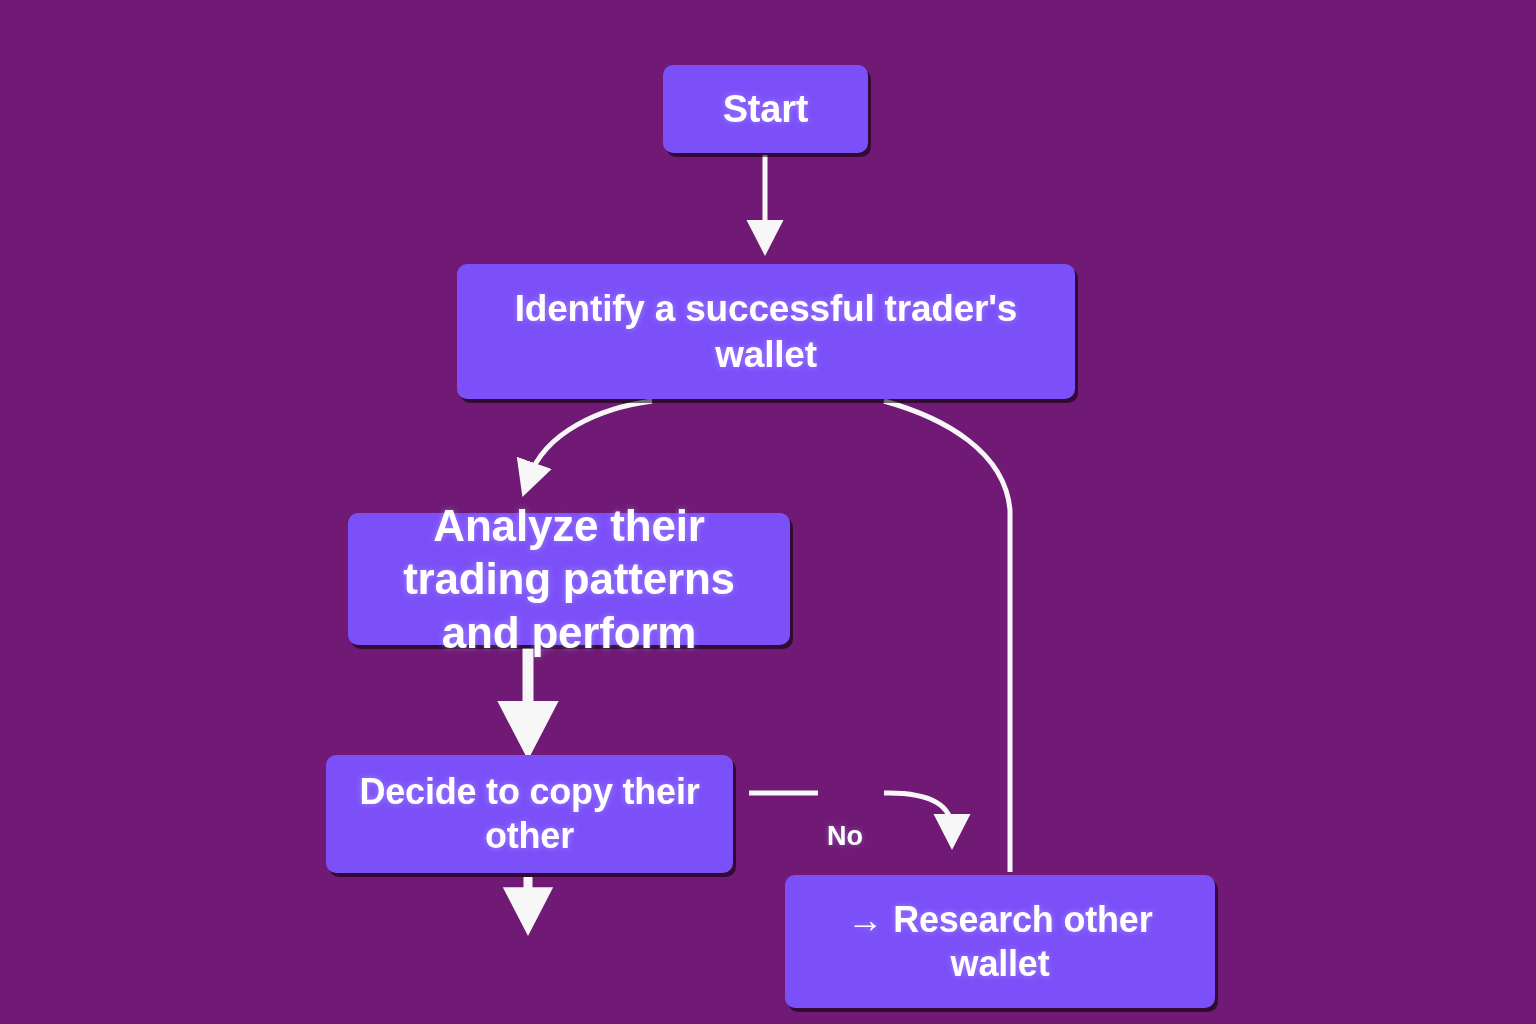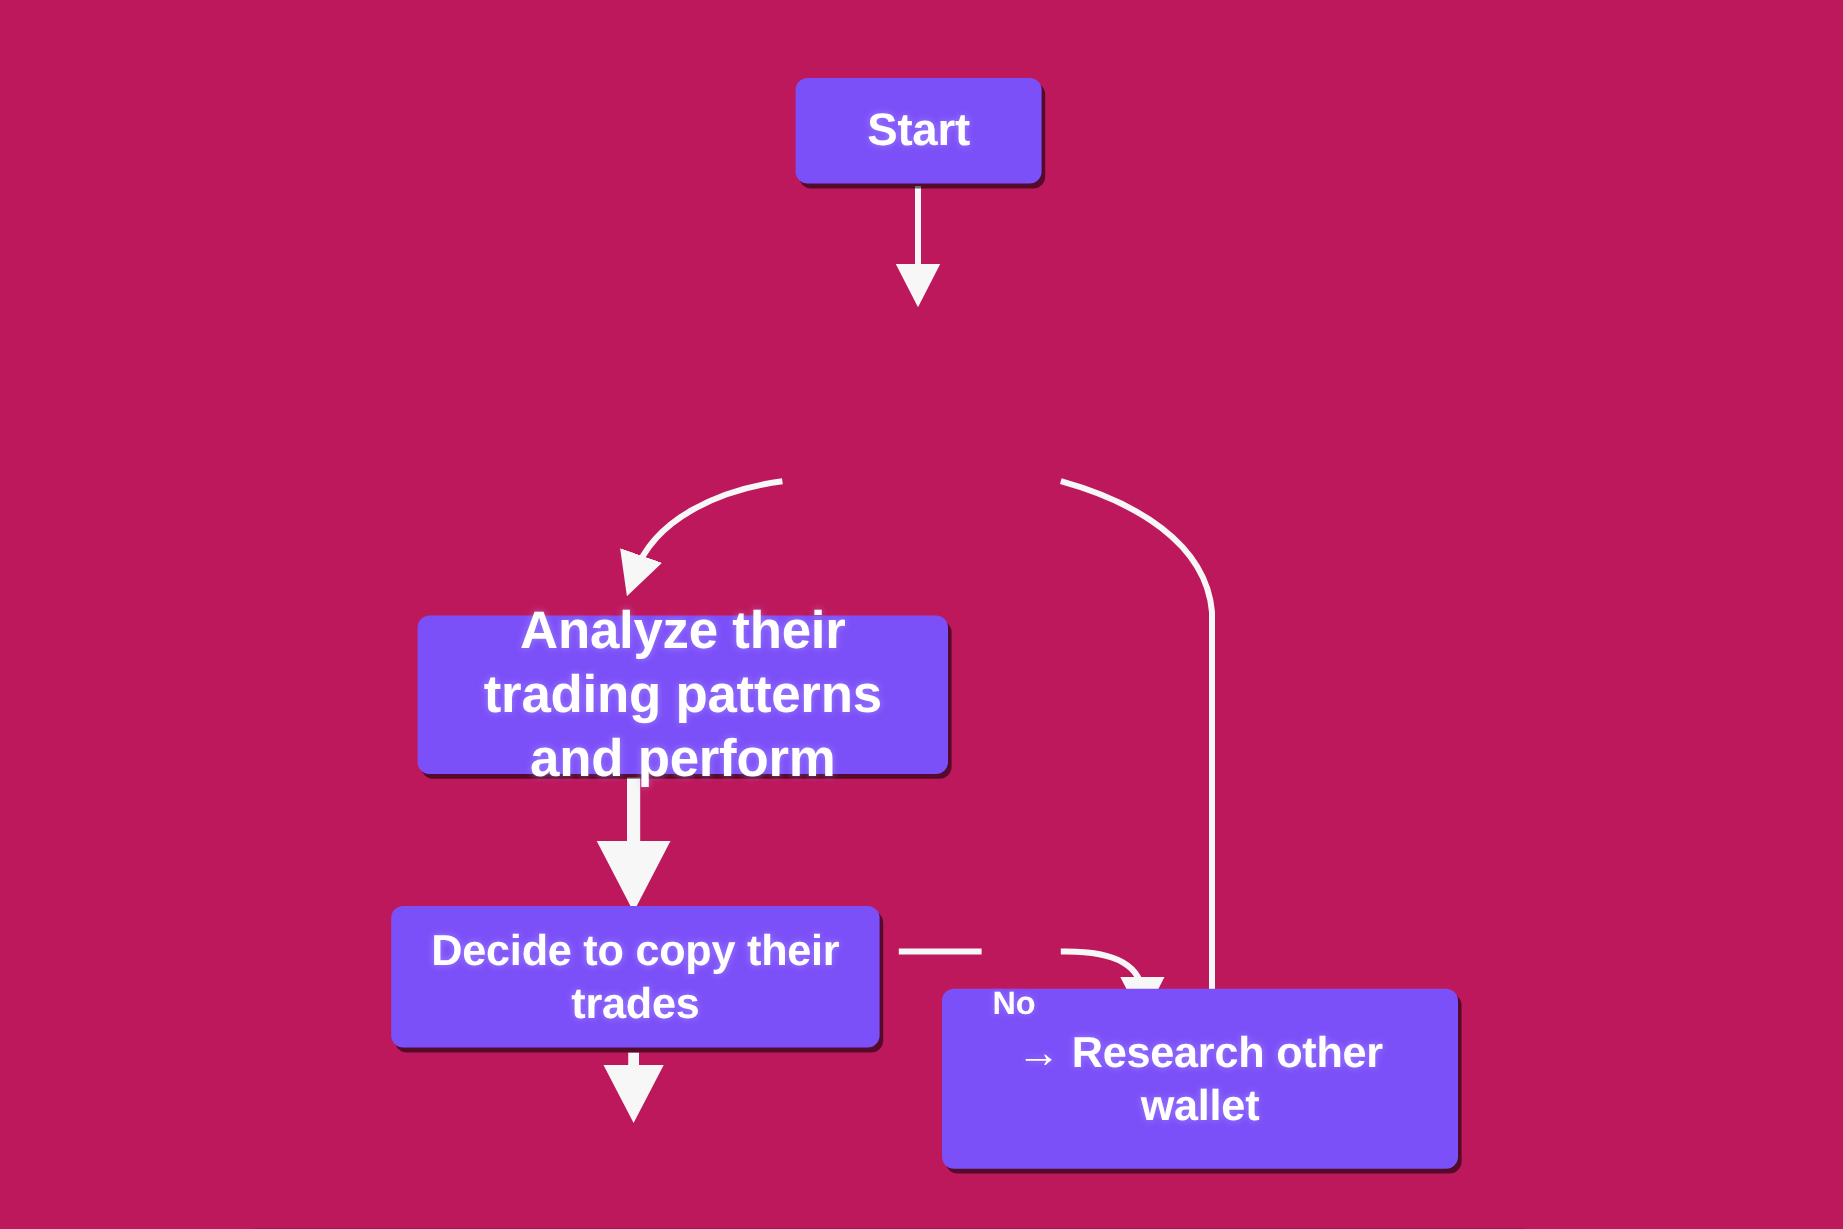--- a/index.html
+++ b/index.html
@@ -12,21 +12,21 @@
     height: 1024px;
     position: relative;
     overflow: hidden;
     font-family: "Liberation Sans", sans-serif;
   }
   #canvas {
     position: absolute;
     left: 0; top: 0;
     width: 1536px;
     height: 1024px;
-    background: #be185d;
+    background: #701a75;
   }
   #edge-layer {
     position: absolute;
     left: 0; top: 0;
     width: 1536px;
     height: 1024px;
     pointer-events: none;
   }
   .node {
     position: absolute;
@@ -48,21 +48,21 @@
   .node-label {
     display: block;
     width: 100%;
     white-space: pre-line;
   }
   #node-start   { left: 663px; top: 65px;  width: 205px; height: 88px;  font-size: 38px; }
   #node-identify{ left: 457px; top: 264px; width: 618px; height: 135px; font-size: 37px; }
   #node-analyze { left: 348px; top: 513px; width: 442px; height: 132px; font-size: 44px; }
   #node-decide  { left: 326px; top: 755px; width: 407px; height: 118px; font-size: 36px; }
   #node-end     { left: 472px; top: 930px; width: 113px; height: 75px;  font-size: 34px; }
-  #node-research{ left: 785px; top: 824px; width: 430px; height: 150px; font-size: 36px; }
+  #node-research{ left: 785px; top: 875px; width: 430px; height: 133px; font-size: 36px; }
 
   .edge-label {
     position: absolute;
     color: #ffffff;
     font-weight: bold;
     font-size: 27px;
     letter-spacing: 0px;
     text-shadow: 0 0 5px rgba(190,170,255,0.45);
     white-space: nowrap;
   }
@@ -95,27 +95,30 @@
 
     <path d="M749,793 L818,793" fill="none" stroke="#f7f7f7" stroke-width="5"></path>
 
     <path d="M884,793 C932,792 952,806 952,830" fill="none" stroke="#f7f7f7" stroke-width="5" marker-end="url(#arrow-thin)"></path>
   </svg>
 
   <div class="node" id="node-start">
     <span class="node-label">Start</span>
   </div>
 
+  <div class="node" id="node-identify">
+    <span class="node-label">Identify a successful trader's wallet</span>
+  </div>
 
   <div class="node" id="node-analyze">
     <span class="node-label">Analyze their trading patterns and perform</span>
   </div>
 
   <div class="node" id="node-decide">
-    <span class="node-label">Decide to copy their trades</span>
+    <span class="node-label">Decide to copy their other</span>
   </div>
 
 
   <div class="node" id="node-research">
     <span class="node-label">→ Research other wallet</span>
   </div>
 
   <div class="edge-label" id="edge-label-no">No</div>
 
 </div>

